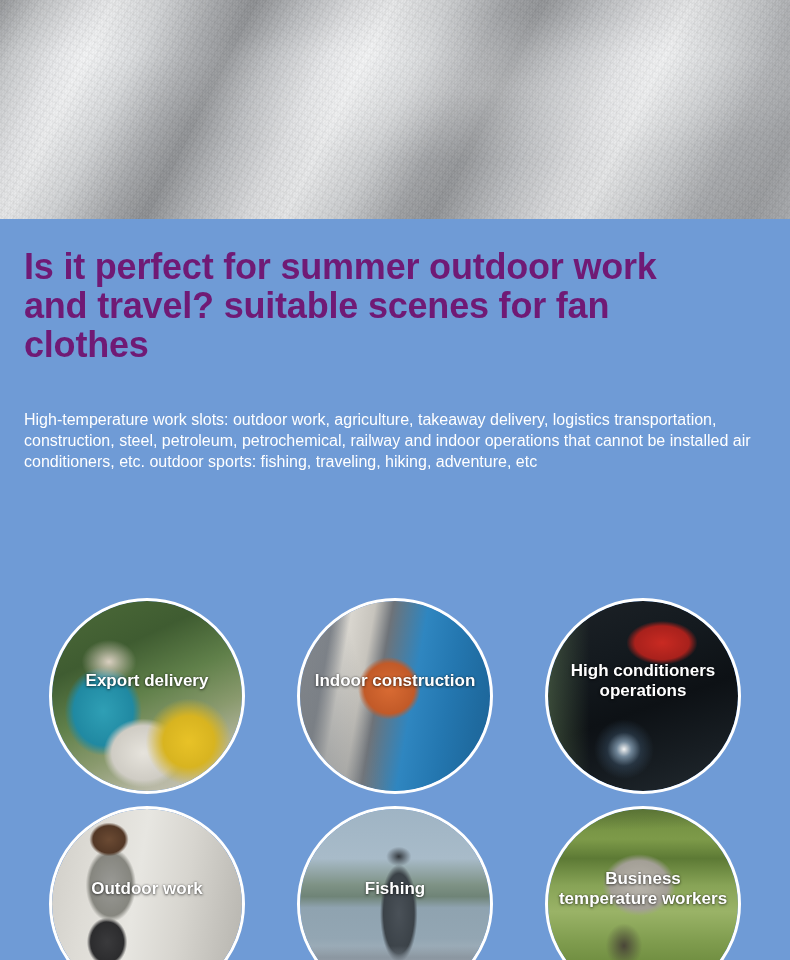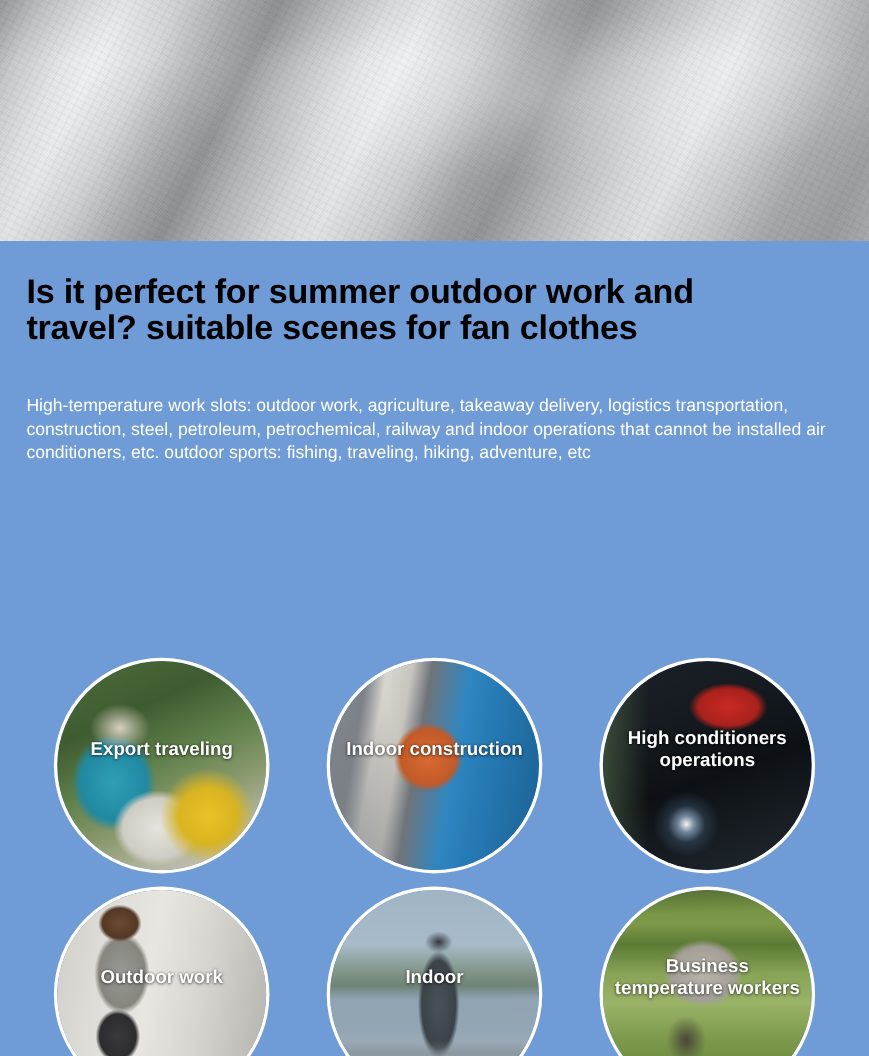--- a/index.html
+++ b/index.html
@@ -97,22 +97,22 @@
 
   
   .content {
     position: absolute;
     top: 219px; left: 0;
     width: 790px;
   }
 
   .heading {
     margin: 29px 24px 0 24px;
-    color: #000000;
-    font-size: 31px;
+    color: #701a75;
+    font-size: 36px;
     line-height: 1.08;
     font-weight: 700;
     letter-spacing: -0.2px;
     max-width: 690px;
     font-stretch: condensed;
   }
 
   .body-text {
     margin: 44px 24px 0 24px;
     color: #ffffff;
@@ -249,41 +249,41 @@
 
   <div class="content">
     <h1 class="heading">Is it perfect for summer outdoor work and travel? suitable scenes for fan clothes</h1>
     <p class="body-text">High-temperature work slots: outdoor work, agriculture, takeaway delivery, logistics transportation, construction, steel, petroleum, petrochemical, railway and indoor operations that cannot be installed air conditioners, etc. outdoor sports: fishing, traveling, hiking, adventure, etc</p>
   </div>
 
   <div class="circle-grid">
 
     <div class="scene">
       <div class="scene-photo photo-delivery"></div>
-      <div class="scene-label">Export traveling</div>
+      <div class="scene-label">Export delivery</div>
     </div>
 
     <div class="scene">
       <div class="scene-photo photo-construction"></div>
       <div class="scene-label">Indoor construction</div>
     </div>
 
     <div class="scene">
       <div class="scene-photo photo-welding"></div>
       <div class="scene-label">High conditioners operations</div>
     </div>
 
     <div class="scene">
       <div class="scene-photo photo-indoor"></div>
       <div class="scene-label">Outdoor work</div>
     </div>
 
     <div class="scene">
       <div class="scene-photo photo-fishing"></div>
-      <div class="scene-label">Indoor</div>
+      <div class="scene-label">Fishing</div>
     </div>
 
     <div class="scene">
       <div class="scene-photo photo-agriculture"></div>
       <div class="scene-label">Business temperature workers</div>
     </div>
 
   </div>
 
 </div>

